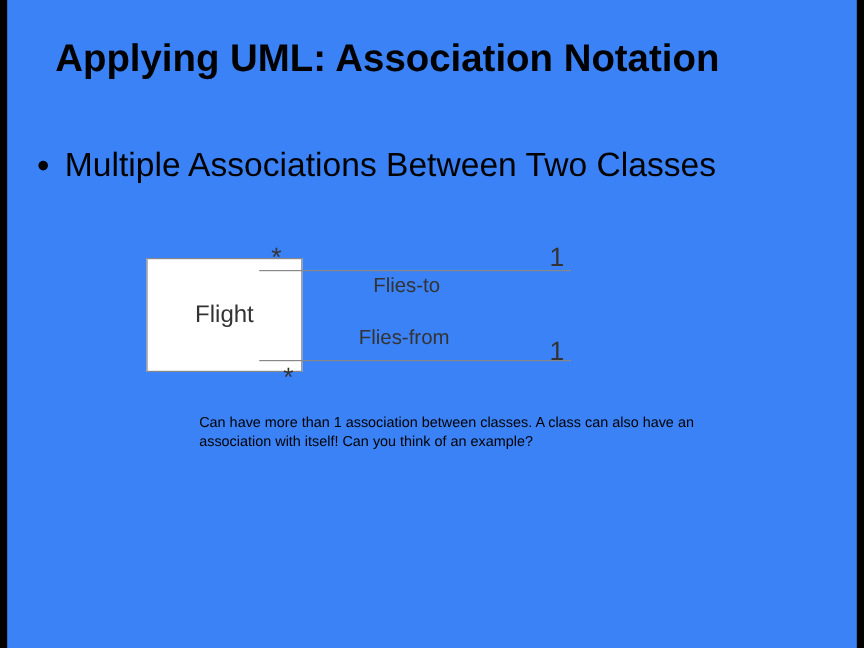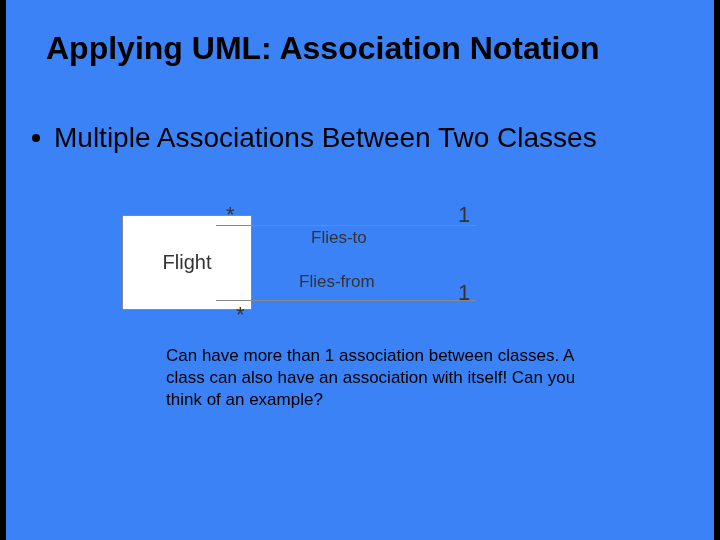--- a/index.html
+++ b/index.html
@@ -107,21 +107,21 @@
     font-size: 17px;
     color: #333;
   }
   .lbl-top { left: 225px; top: 18px; }
   .lbl-bot { left: 213px; top: 62px; }
   .caption {
     position: absolute;
     left: 160px;
     top: 345px;
     width: 440px;
-    font-size: 17px;
+    font-size: 12px;
     color: #000;
     line-height: 1.3;
   }
 </style>
 </head>
 <body>
 
 <div class="slide">
 
   <div class="title">Applying UML: Association Notation</div>

